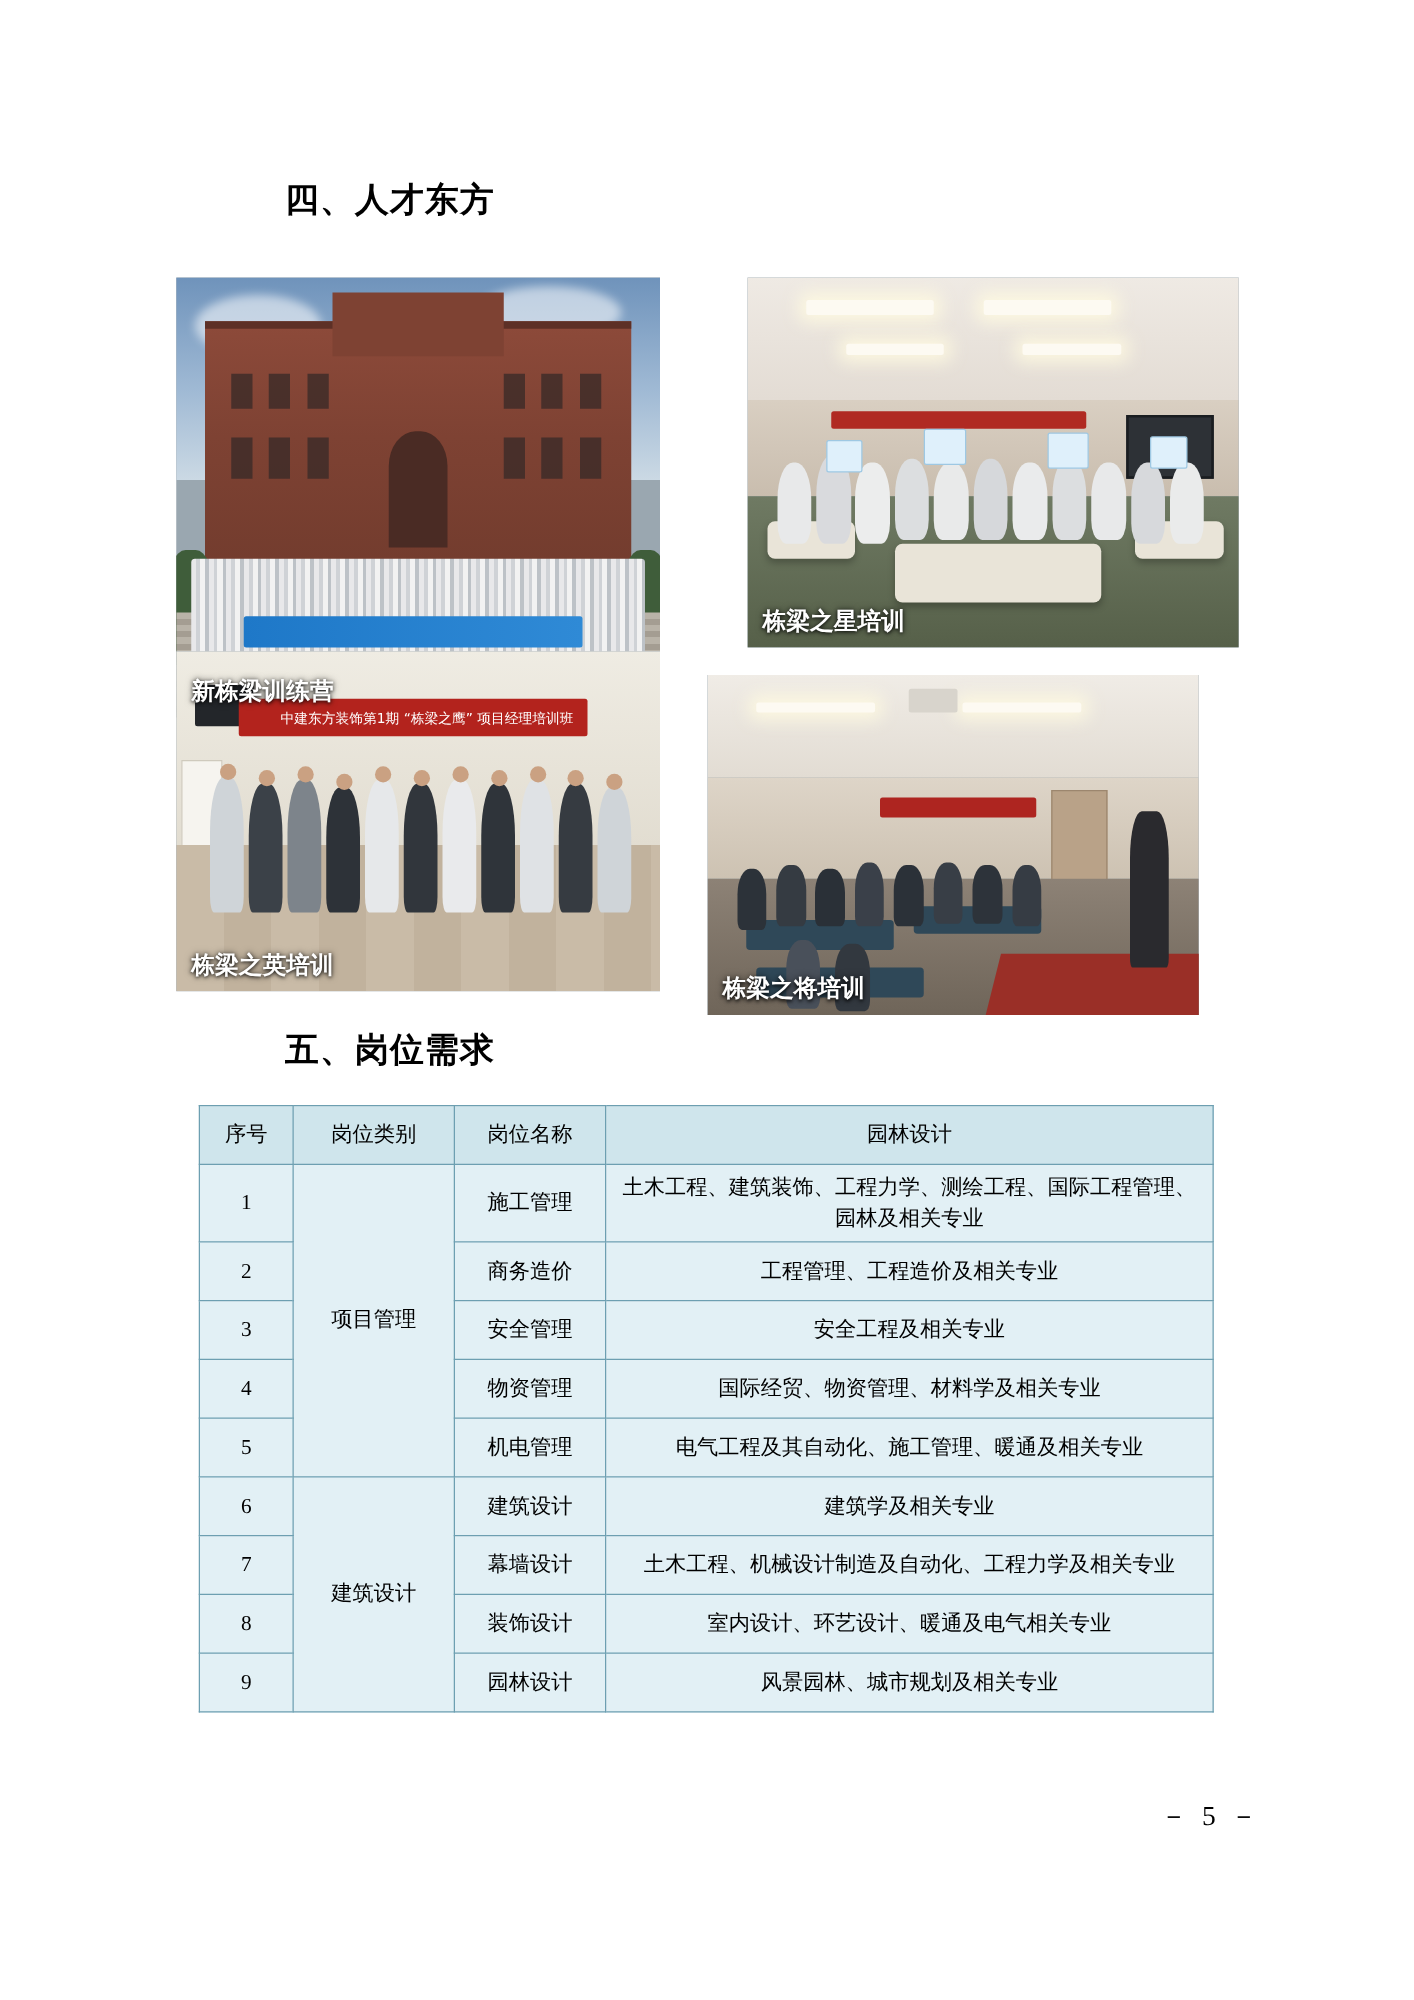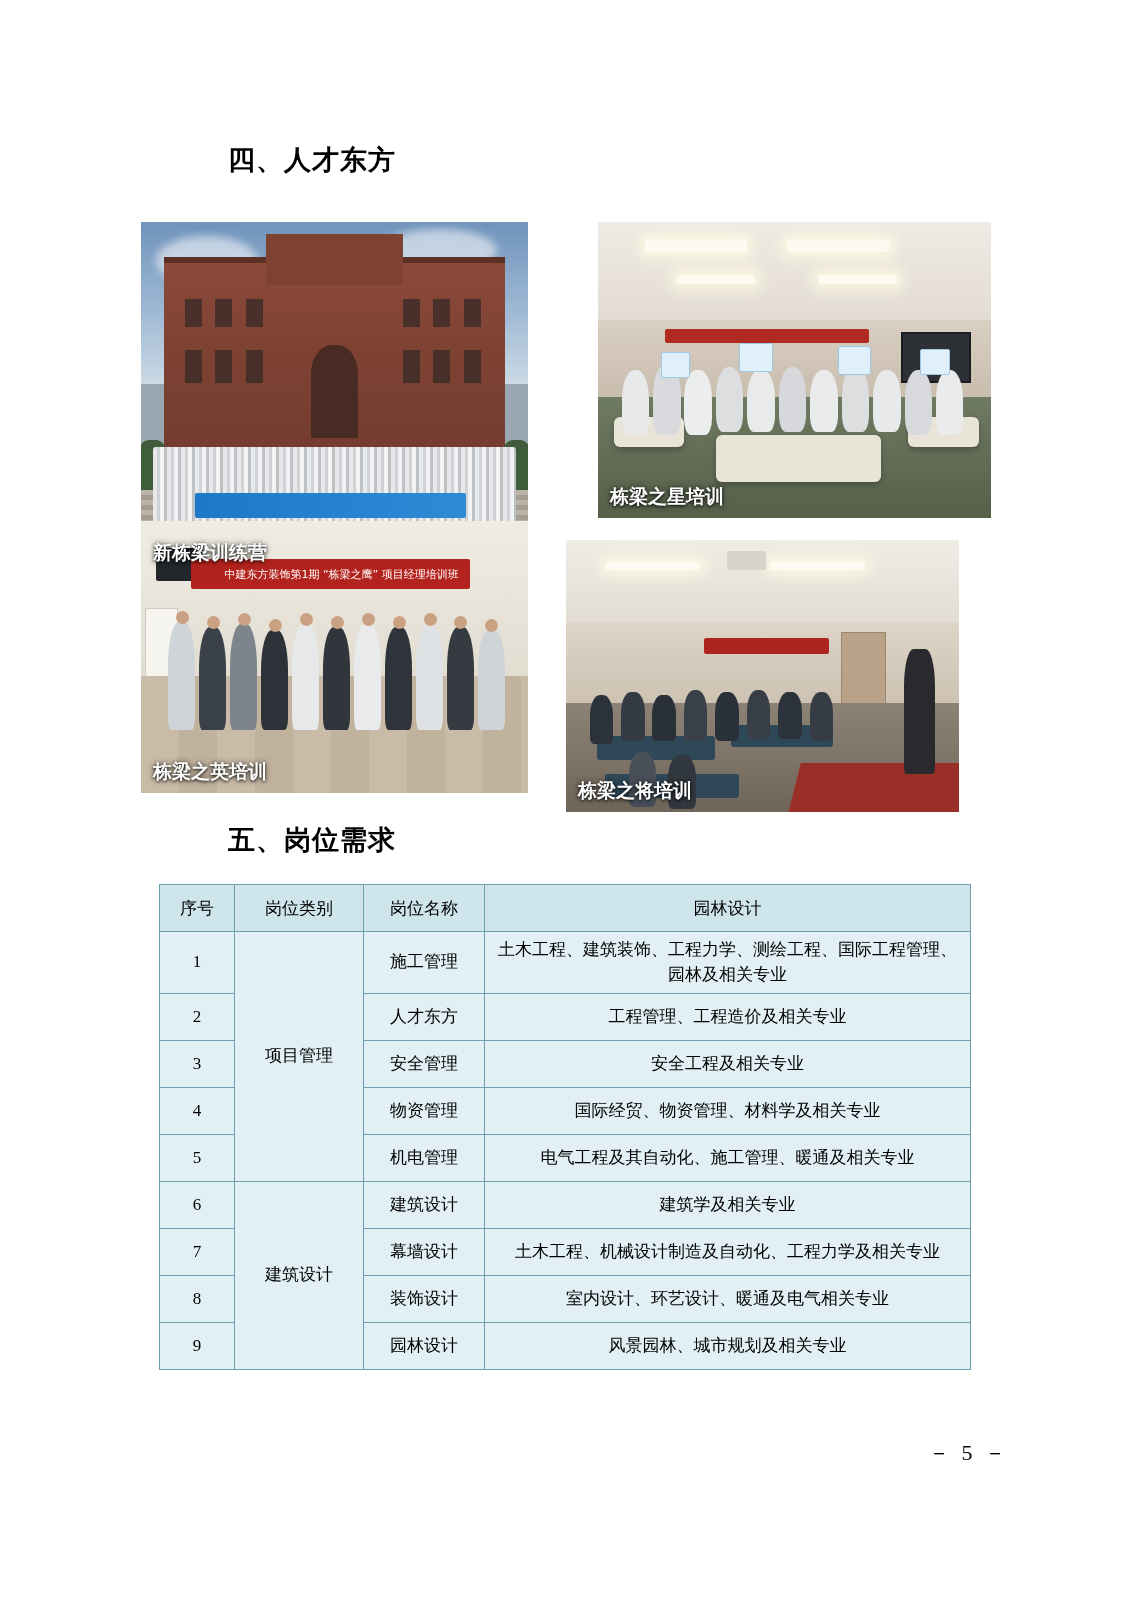--- a/index.html
+++ b/index.html
@@ -405,21 +405,21 @@
     </thead>
     <tbody>
       <tr>
         <td>1</td>
         <td rowspan="5">项目管理</td>
         <td>施工管理</td>
         <td class="major-cell">土木工程、建筑装饰、工程力学、测绘工程、国际工程管理、园林及相关专业</td>
       </tr>
       <tr>
         <td>2</td>
-        <td>人才东方</td>
+        <td>商务造价</td>
         <td class="major-cell">工程管理、工程造价及相关专业</td>
       </tr>
       <tr>
         <td>3</td>
         <td>安全管理</td>
         <td class="major-cell">安全工程及相关专业</td>
       </tr>
       <tr>
         <td>4</td>
         <td>物资管理</td>

